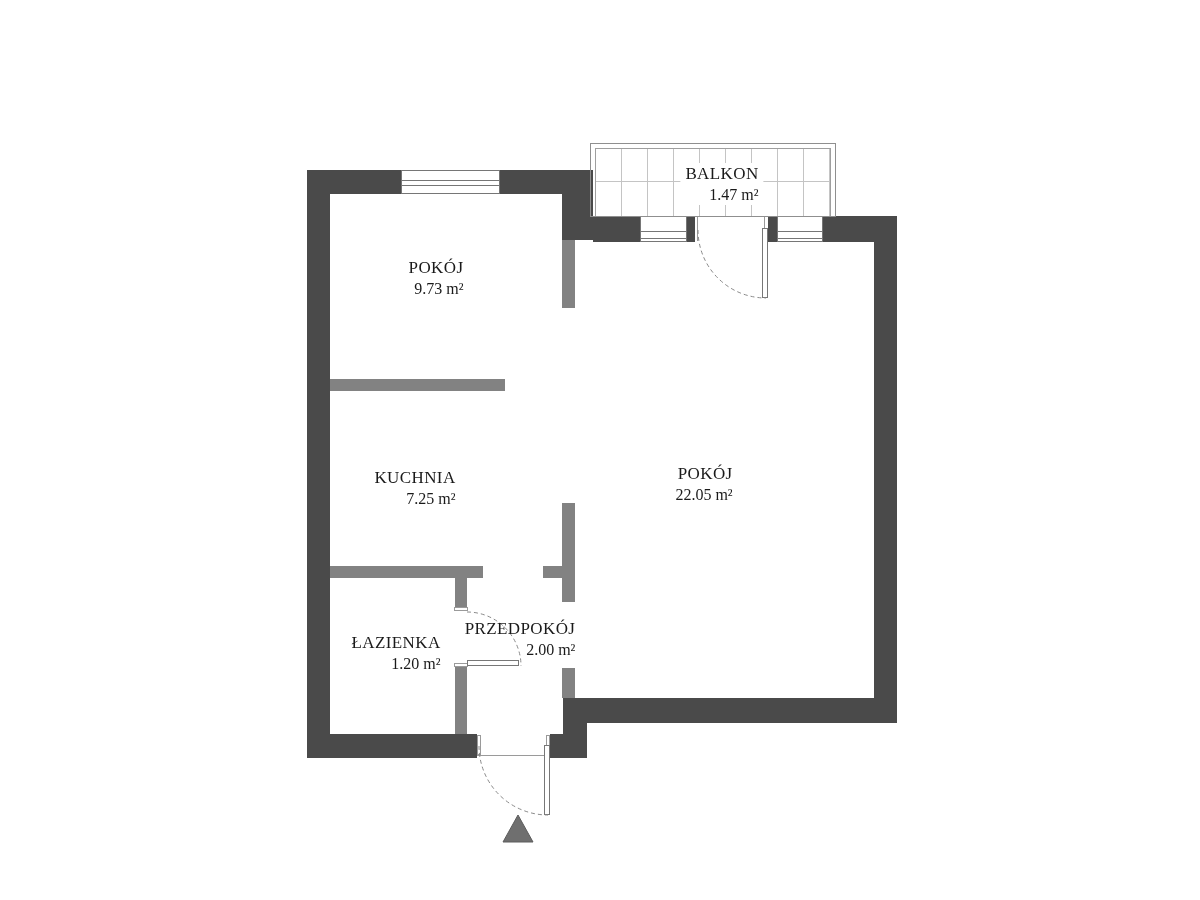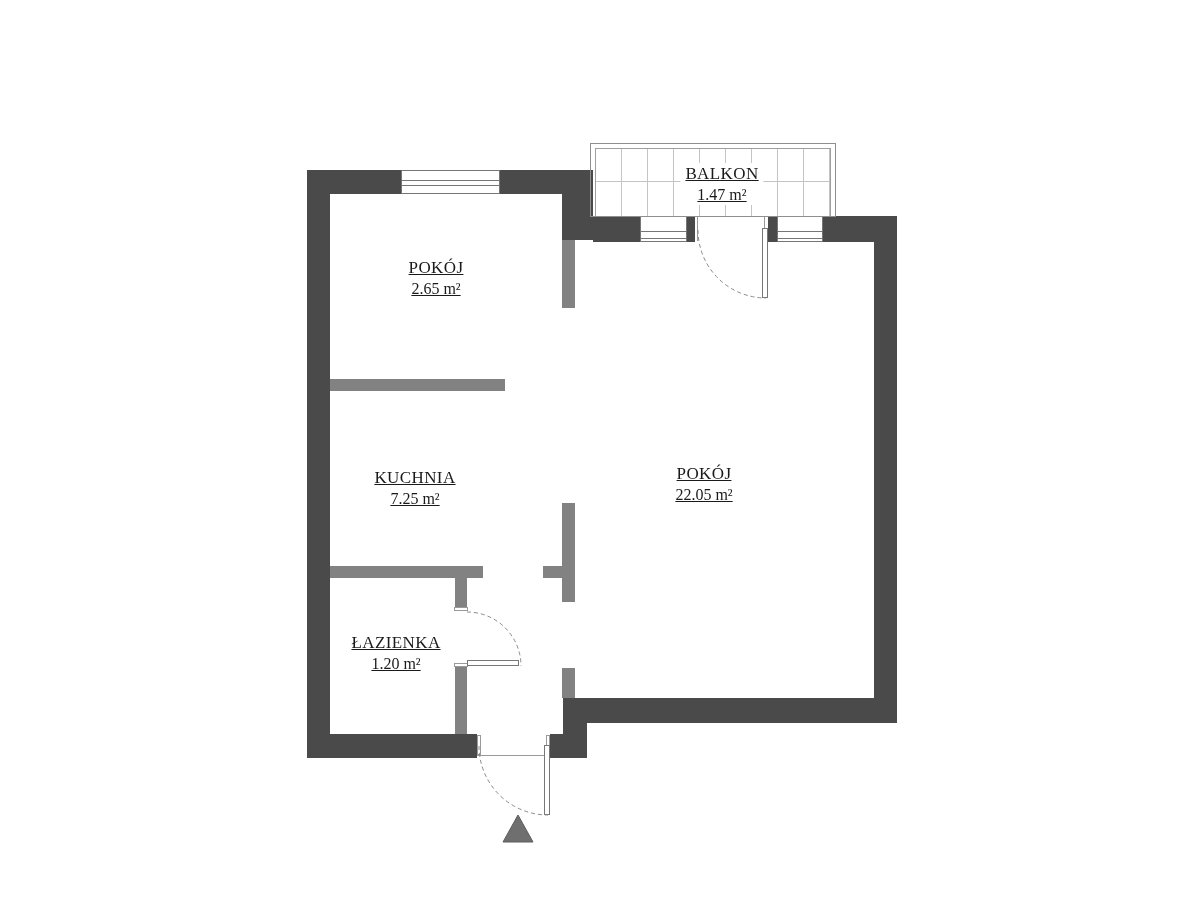--- a/index.html
+++ b/index.html
@@ -15,22 +15,22 @@
   .jamb { position:absolute; background:#fff; border:1px solid #9a9a9a; box-sizing:border-box; }
   .thinline { position:absolute; background:#9a9a9a; }
   .balcony-frame { position:absolute; left:590px; top:143px; width:246px; height:74px;
     border:1px solid #8f8f8f; box-sizing:border-box; }
   .balcony-grid { position:absolute; left:4px; right:4px; top:4px; bottom:0;
     border:1px solid #9f9f9f; border-bottom:none; box-sizing:border-box;
     background-image:
       linear-gradient(to bottom, transparent calc(50% - 1px), var(--balcony-grid,#c4c4c4) calc(50% - 1px), var(--balcony-grid,#c4c4c4) 50%, transparent 50%),
       repeating-linear-gradient(to right, transparent 0, transparent 25px, var(--balcony-grid,#c4c4c4) 25px, var(--balcony-grid,#c4c4c4) 26px);
   }
-  .room-label { position:absolute; transform:translate(-50%,-50%); text-align:center;
-    color:var(--text,#1a1a1a); white-space:nowrap; line-height:21px;text-decoration:underline; }
+  .room-label { position:absolute; transform:translate(-50%,-50%); text-align:right;
+    color:var(--text,#1a1a1a); white-space:nowrap; line-height:21px; }
   .room-label .name { font-size:17px; letter-spacing:0.4px; }
   .room-label .area { font-size:16px; }
   .room-label.on-grid { background:#fff; padding:0 5px; }
   #arc-overlay { position:absolute; left:0; top:0; pointer-events:none; }
   #arc-overlay path.swing { fill:none; stroke:var(--door-arc,#8a8a8a); stroke-width:1; stroke-dasharray:4 3; }
   #arc-overlay polygon { fill:var(--entrance-arrow,#6f6f6f); stroke:#5c5c5c; stroke-width:1; }
 </style>
 </head>
 <body>
 
@@ -96,32 +96,36 @@
     <polygon points="518,815 533,842 503,842"></polygon>
   </svg>
 
   <div class="room-label on-grid" style="left:722px;top:184px">
     <div class="name">BALKON</div>
     <div class="area">1.47 m²</div>
   </div>
 
   <div class="room-label" style="left:436px;top:278px">
     <div class="name">POKÓJ</div>
-    <div class="area">2.65 m²</div>
+    <div class="area">9.73 m²</div>
   </div>
 
   <div class="room-label" style="left:415px;top:488px">
     <div class="name">KUCHNIA</div>
     <div class="area">7.25 m²</div>
   </div>
 
   <div class="room-label" style="left:704px;top:484px">
     <div class="name">POKÓJ</div>
     <div class="area">22.05 m²</div>
   </div>
 
   <div class="room-label" style="left:396px;top:653px">
     <div class="name">ŁAZIENKA</div>
     <div class="area">1.20 m²</div>
   </div>
 
+  <div class="room-label" style="left:520px;top:639px">
+    <div class="name">PRZEDPOKÓJ</div>
+    <div class="area">2.00 m²</div>
+  </div>
 
 </div>
 
 </body></html>

